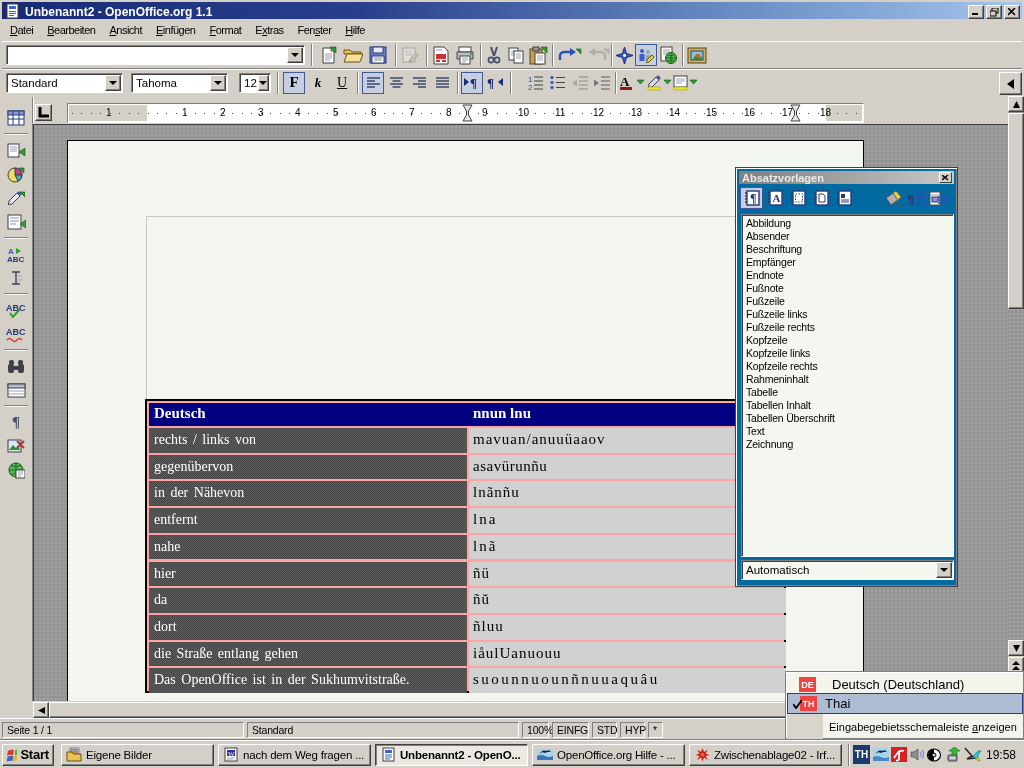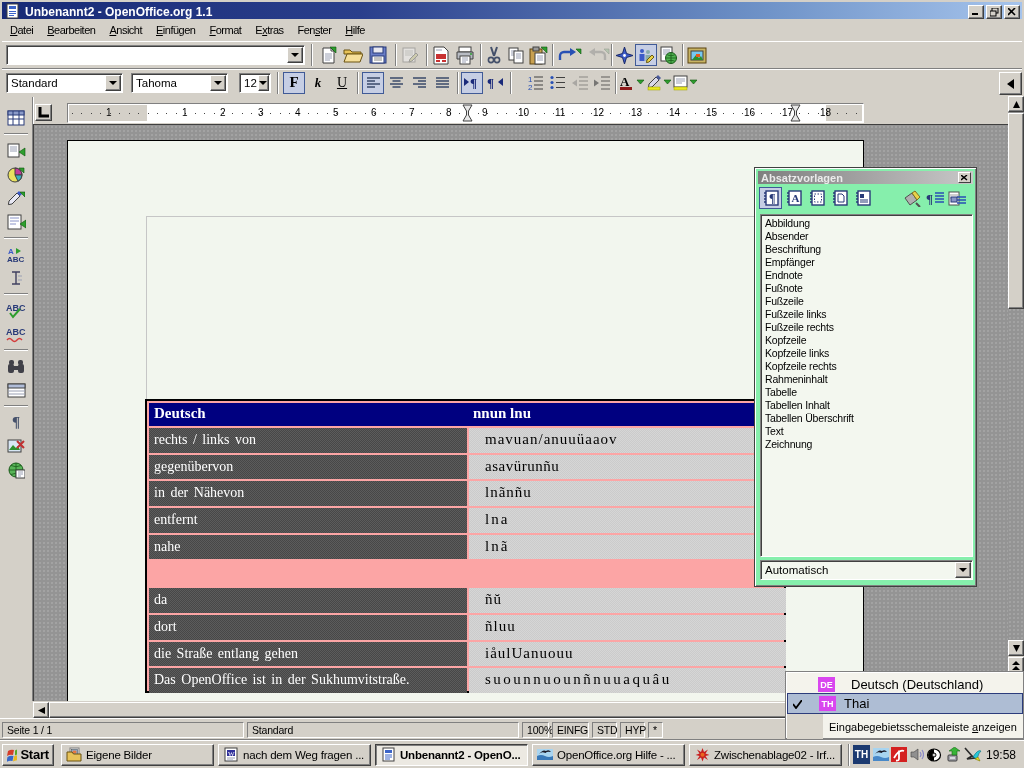--- a/index.html
+++ b/index.html
@@ -44,31 +44,31 @@
 #vsb{left:1008px;top:96px;width:16px;height:605px}
 #hsb{left:33px;top:702px;width:975px;height:16px}
 
 #statusbar{left:0;top:718px;width:1024px;height:22px;background:#d4d0c8;display:flex;align-items:center;font-size:10.5px;letter-spacing:-.2px;color:#000;border-top:1px solid #fff}
 .sfield{height:16px;border:1px solid;border-color:#808080 #fff #fff #808080;display:flex;align-items:center;padding:0 4px;margin-right:3px}
 
 #taskbar{left:0;top:740px;width:1024px;height:28px;background:#d4d0c8;border-top:1px solid #fff;box-shadow:0 -1px 0 #808080;display:flex;align-items:center}
 .task{height:22px;display:flex;align-items:center;font-size:11.5px;letter-spacing:-.2px;padding:0 4px;margin-right:4px;white-space:nowrap;overflow:hidden}
 .task .icon{width:16px;height:16px;margin-right:4px}
 
-#stylist{left:754px;top:167px;width:223px;height:420px;background:#86efac;border:1px solid #404040;box-shadow:inset 1px 1px 0 #fff,inset -1px -1px 0 #808080}
+#stylist{left:735px;top:167px;width:223px;height:420px;background:#0369a1;border:1px solid #404040;box-shadow:inset 1px 1px 0 #fff,inset -1px -1px 0 #808080}
 #stylist .title{position:absolute;left:3px;top:3px;width:215px;height:13px;background:linear-gradient(90deg,#7f7f7f,#c8c8c8);color:#ebebeb;font-weight:bold;font-size:11px;display:flex;align-items:center;padding-left:3px}
 #stylist .list{position:absolute;left:5px;top:46px;width:213px;height:343px;background:#f3f7ef;border:1px solid;border-color:#808080 #fff #fff #808080;box-shadow:inset 1px 1px 0 #404040;font-size:10.5px;letter-spacing:-.2px;color:#000;padding:2px 0 2px 4px;line-height:13px}
 
 #langmenu{left:785px;top:671px;width:239px;height:68px;background:#f4f3ec;border:1px solid #808080;box-shadow:inset 1px 1px 0 #fff;font-size:13px;color:#000}
 .lrow{position:absolute;left:1px;width:237px;height:19px;display:flex;align-items:center}
-.lico{width:17px;height:15px;background:#d946ef;color:#fff;font-size:9px;font-weight:bold;display:flex;align-items:center;justify-content:center;margin-left:31px}
+.lico{width:17px;height:15px;background:#ef4444;color:#fff;font-size:9px;font-weight:bold;display:flex;align-items:center;justify-content:center;margin-left:12px}
 
 .drow{position:absolute;left:2px;width:637px;height:24.7px;display:flex;font-family:"Liberation Serif",serif;font-size:15px;gap:2px}
 .gcell{width:318px;color:#fff;padding:4px 0 0 5px;word-spacing:2px;font-size:14px}
-.tcell{width:317px;color:#000;padding:3px 0 0 16px}
+.tcell{width:317px;color:#000;padding:3px 0 0 4px}
 .hdr{color:#fff;font-family:"Liberation Serif",serif;font-size:15px;font-weight:bold;padding:2px 0 0 5px}
 </style></head>
 <body>
 
 <div class="abs" id="titlebar">
  <svg width="16" height="16" viewBox="0 0 16 16" style="margin-left:3px">
       <rect x="2" y="1" width="11" height="14" fill="#fff" stroke="#404040" stroke-width="1"></rect>
       <rect x="4" y="3" width="7" height="3" fill="#3c64c8"></rect>
       <rect x="4" y="8" width="7" height="1" fill="#3c64c8"></rect>
       <rect x="4" y="10" width="7" height="1" fill="#3c64c8"></rect>
@@ -505,20 +505,24 @@
           <div class="tcell ditherL" style="letter-spacing:1px">lnãnñu</div>
         </div>
    <div class="drow" style="top:107.1px">
           <div class="gcell ditherD">entfernt</div>
           <div class="tcell ditherL" style="letter-spacing:2px">lna</div>
         </div>
    <div class="drow" style="top:133.8px">
           <div class="gcell ditherD">nahe</div>
           <div class="tcell ditherL" style="letter-spacing:2px">lnã</div>
         </div>
+   <div class="drow" style="top:160.5px">
+          <div class="gcell ditherD">hier</div>
+          <div class="tcell ditherL" style="letter-spacing:1px">ñü</div>
+        </div>
    <div class="drow" style="top:187.2px">
           <div class="gcell ditherD">da</div>
           <div class="tcell ditherL" style="letter-spacing:1px">ñŭ</div>
         </div>
    <div class="drow" style="top:213.9px">
           <div class="gcell ditherD">dort</div>
           <div class="tcell ditherL" style="letter-spacing:1px">ñluu</div>
         </div>
    <div class="drow" style="top:240.6px">
           <div class="gcell ditherD">die Straße entlang gehen</div>

